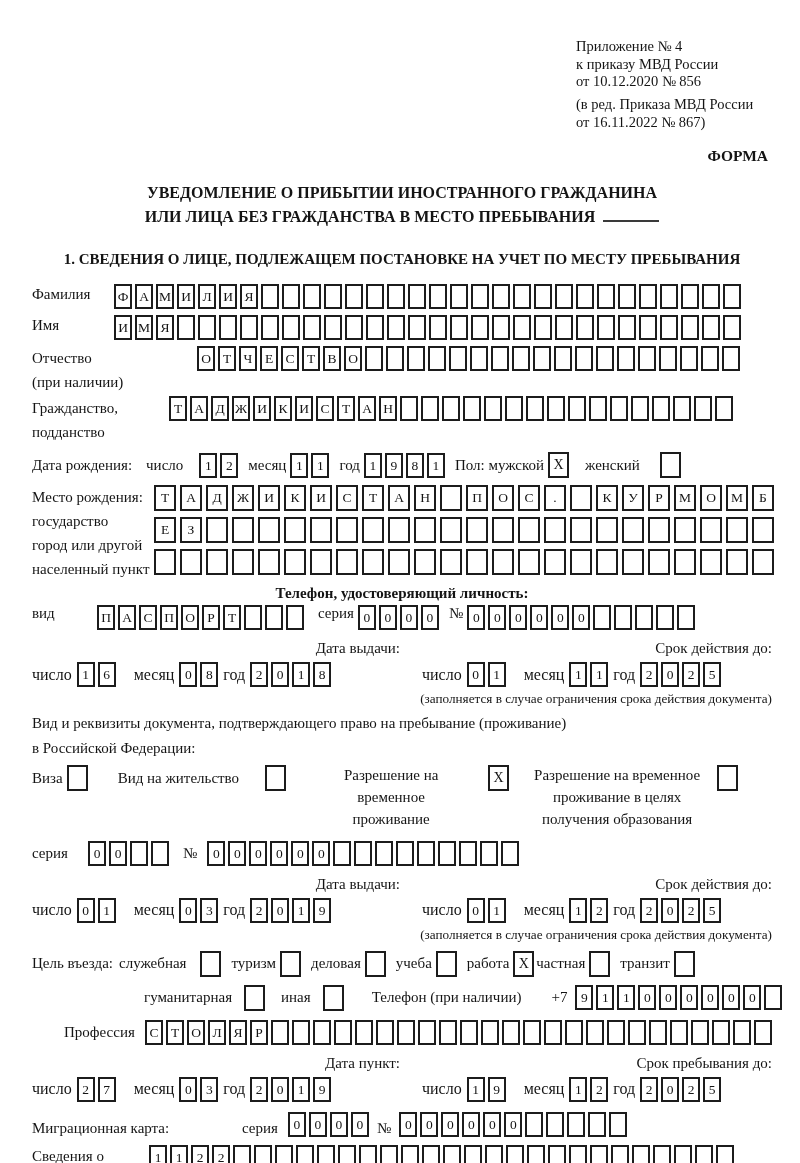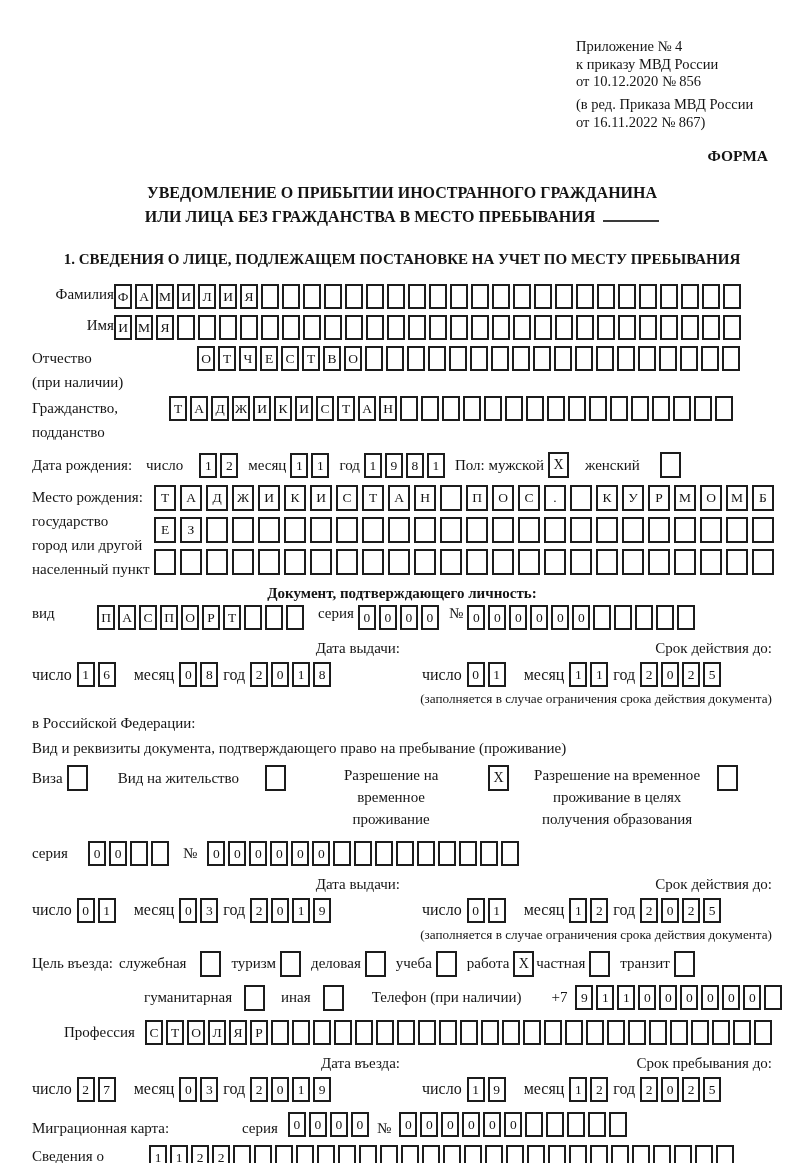--- a/index.html
+++ b/index.html
@@ -17,21 +17,21 @@
   .hdr .ed-gap { margin-top:5px; }
   .forma { text-align:right; font-weight:bold; font-size:15.5px; margin-top:16px; padding-right:4px; }
 
   
   .title { text-align:center; font-weight:bold; font-size:16px; line-height:1.5; margin-top:16px; }
   .blank-line { display:inline-block; width:56px; border-bottom:2.5px solid #3a3a3a; height:12px; margin-left:8px; }
   .sec { text-align:center; font-weight:bold; font-size:15px; margin-top:22px; white-space:nowrap; }
 
   
   .frow { display:flex; align-items:flex-start; margin-top:6px; font-size:15px; }
-  .lbl { flex:0 0 auto; line-height:1.35;text-align:right; }
+  .lbl { flex:0 0 auto; line-height:1.35; }
   .lblcol { flex:0 0 auto; line-height:1.6; }
   .lblcol div { white-space:nowrap; }
 
   
   .cells { display:inline-flex; gap:3px; flex-wrap:nowrap; }
   .cell {
     box-sizing:border-box; flex:0 0 18px; width:18px; height:25px;
     border:2px solid #1c1c1c; background:#fff;
     text-align:center; font-size:13.5px; line-height:21px;
     font-family:"Liberation Serif", serif;
@@ -328,21 +328,21 @@
           <span class="cell"></span>
           <span class="cell"></span>
           <span class="cell"></span>
           <span class="cell"></span>
           <span class="cell"></span>
           <span class="cell"></span>
         </span>
     </span>
   </div>
 
-  <div style="text-align:center; font-weight:bold; font-size:15px; margin-top:4px;">Документ, подтверждающего личность:</div>
+  <div style="text-align:center; font-weight:bold; font-size:15px; margin-top:4px;">Телефон, удостоверяющий личность:</div>
 
   <div class="frow" style="align-items:flex-start; margin-top:3px;">
     <span style="width:65px;">вид</span>
     <span class="cells">
         <span class="cell">П</span>
         <span class="cell">А</span>
         <span class="cell">С</span>
         <span class="cell">П</span>
         <span class="cell">О</span>
         <span class="cell">Р</span>
@@ -419,22 +419,22 @@
             <span class="cell">2</span>
             <span class="cell">0</span>
             <span class="cell">2</span>
             <span class="cell">5</span>
           </span>
       </div>
     </div>
   </div>
   <div class="vnote">(заполняется в случае ограничения срока действия документа)</div>
 
+  <div style="font-size:15px; margin-top:8px;">Вид и реквизиты документа, подтверждающего право на пребывание (проживание)</div>
   <div style="font-size:15px; margin-top:8px;">в Российской Федерации:</div>
-  <div style="font-size:15px; margin-top:8px;">Вид и реквизиты документа, подтверждающего право на пребывание (проживание)</div>
 
   <div class="frow" style="margin-top:8px;">
     <span style="line-height:26px;">Виза</span>
     <span class="cells cb" style="margin-left:4px;">
         <span class="cell"></span>
       </span>
     <span style="line-height:26px; margin-left:30px;">Вид на жительство</span>
     <span class="cells cb" style="margin-left:26px;">
         <span class="cell"></span>
       </span>
@@ -622,21 +622,21 @@
         <span class="cell"></span>
         <span class="cell"></span>
         <span class="cell"></span>
         <span class="cell"></span>
         <span class="cell"></span>
         <span class="cell"></span>
       </span>
   </div>
 
   <div class="dpair">
-    <div class="dcol1 dhead">Дата въезда:</div>
+    <div class="dcol1 dhead">Дата пункт:</div>
     <div class="dcol2 dhead">Срок пребывания до:</div>
   </div>
   <div class="dpair">
     <div class="dcol1">
       <div class="dgroup">
         <span>число</span>
         <span class="cells">
             <span class="cell">2</span>
             <span class="cell">7</span>
           </span>

